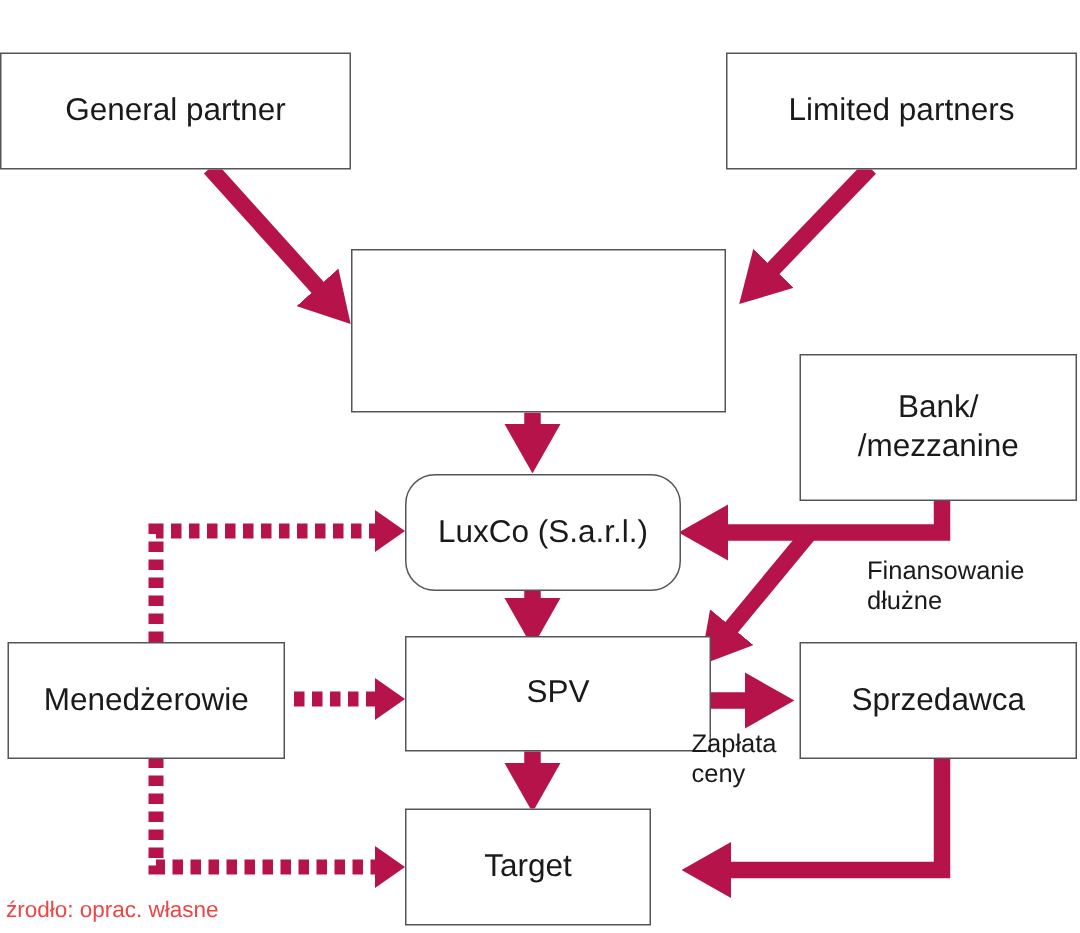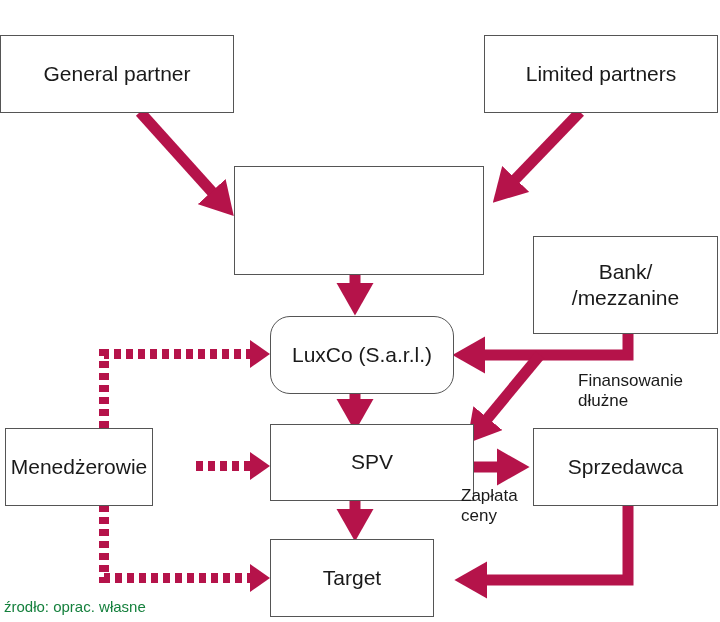--- a/index.html
+++ b/index.html
@@ -1,20 +1,20 @@
 <!DOCTYPE html>
 <html><head>
 <meta charset="utf-8">
 <style>
   html,body{margin:0;padding:0;background:#ffffff;}
   body{width:720px;height:622px;position:relative;overflow:hidden;font-family:"Liberation Sans",sans-serif;color:#1a1a1a;}
   .box{position:absolute;box-sizing:border-box;border:1.5px solid #555;background:#fff;display:flex;flex-direction:column;align-items:center;justify-content:center;text-align:center;font-size:21px;line-height:1.25;}
   svg{position:absolute;left:0;top:0;}
   .lbl{position:absolute;font-size:17px;line-height:1.15;color:#1a1a1a;}
-  .src{position:absolute;left:4px;top:598px;font-size:15px;color:#15803d;}
+  .src{position:absolute;left:4px;top:598px;font-size:15px;color:#ef4444;}
 </style>
 </head>
 <body>
 
 <svg width="720" height="622">
   <defs>
     <marker id="ah" markerWidth="3" markerHeight="3.4" refX="1.4" refY="1.7" orient="auto" markerUnits="strokeWidth">
       <path d="M0,0 L3,1.7 L0,3.4 Z" fill="#b5134a"></path>
     </marker>
   </defs>
@@ -50,21 +50,21 @@
 <div class="box" style="left:533px;top:236px;width:185px;height:98px;">
   <span>Bank/</span>
   <span>/mezzanine</span>
 </div>
 <div class="box" style="left:270px;top:316px;width:184px;height:78px;border-radius:20px;">
   <span>LuxCo (S.a.r.l.)</span>
 </div>
 <div class="box" style="left:270px;top:424px;width:204px;height:77px;">
   <span>SPV</span>
 </div>
-<div class="box" style="left:5px;top:428px;width:148px;height:78px;">
+<div class="box" style="left:5px;top:428px;width:185px;height:78px;">
   <span>Menedżerowie</span>
 </div>
 <div class="box" style="left:533px;top:428px;width:185px;height:78px;">
   <span>Sprzedawca</span>
 </div>
 <div class="box" style="left:270px;top:539px;width:164px;height:78px;">
   <span>Target</span>
 </div>
 
 <div class="lbl" style="left:578px;top:371px;">

